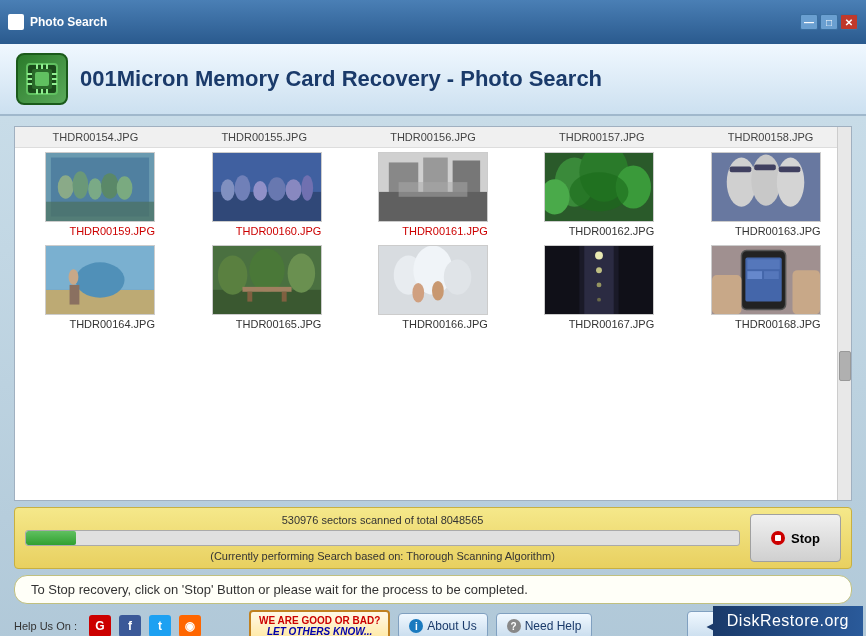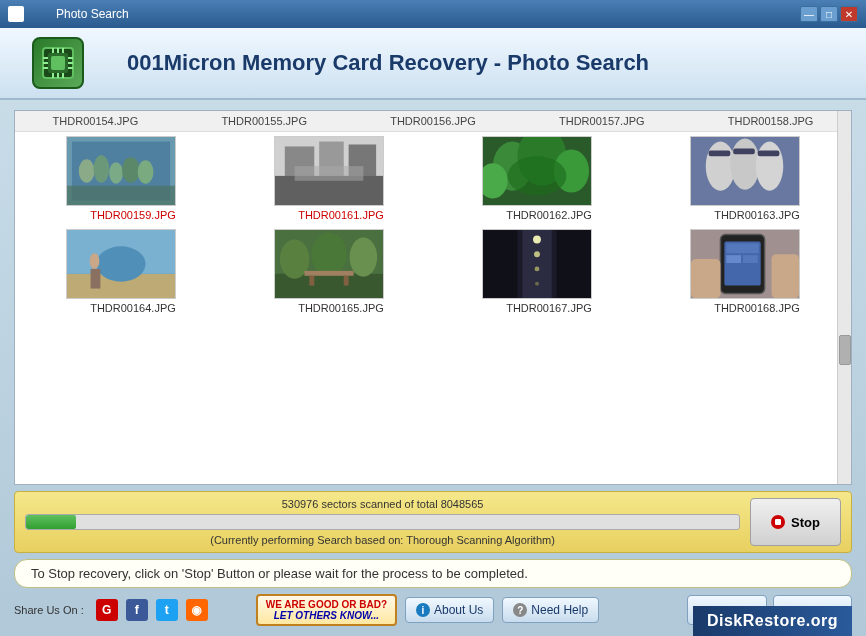--- a/index.html
+++ b/index.html
@@ -8,28 +8,27 @@
       height: 636px;
       font-family: 'Segoe UI', Tahoma, sans-serif;
       font-size: 12px;
       background: #b0c8d8;
       overflow: hidden;
     }
 
     
     .title-bar {
       background: linear-gradient(to bottom, #4a7fb5, #2a5a8e);
-      height: 28px;
+      height: 44px;
       display: flex;
       align-items: center;
       padding: 0 8px;
       color: white;
       font-size: 12px;
-      font-weight: normal;
-      gap: 26px;
+      font-weight: bold;
     }
     .title-bar-icon {
       width: 16px; height: 16px;
       background: #fff;
       margin-right: 6px;
       border-radius: 2px;
     }
     .title-bar-controls {
       margin-left: auto;
       display: flex;
@@ -46,23 +45,22 @@
       display: flex; align-items: center; justify-content: center;
     }
     .title-btn.close { background: #c0392b; }
 
     
     .app-header {
       background: linear-gradient(to bottom, #f0f8ff, #cce0f0);
       height: 72px;
       display: flex;
       align-items: center;
-      padding: 0 32px;
+      padding: 0 16px;
       border-bottom: 2px solid #a0b8cc;
-      gap: 31px;
     }
     .app-header-logo {
       width: 52px; height: 52px;
       background: linear-gradient(135deg, #2a7a2a, #5aaa5a);
       border-radius: 8px;
       margin-right: 12px;
       display: flex; align-items: center; justify-content: center;
       border: 2px solid #1a5a1a;
       position: relative;
       overflow: hidden;
@@ -297,25 +295,25 @@
       border-radius: 50%;
       color: white;
       font-size: 10px;
       font-weight: bold;
       display: flex; align-items: center; justify-content: center;
     }
 
     
     .disk-restore-banner {
       position: absolute;
-      bottom: 0; right: 14px;
+      bottom: 0; right: 3px;
       background: linear-gradient(to right, #1a3a6a, #2a5a9a);
       color: white;
       font-size: 16px;
-      font-weight: bold;
+      font-weight: normal;
       padding: 6px 14px;
       letter-spacing: 0.5px;
     }
 
     
     .thumb-1 { background: linear-gradient(135deg, #7ab, #356, #8ac, #246); }
     .thumb-2 { background: linear-gradient(135deg, #46a, #246, #57b, #135); }
     .thumb-3 { background: linear-gradient(135deg, #888, #bbb, #666, #999); }
     .thumb-4 { background: linear-gradient(135deg, #2a6, #4c8, #183, #365); }
     .thumb-5 { background: linear-gradient(135deg, #aaa, #888, #ccc, #666); }
@@ -379,20 +377,35 @@
             <ellipse cx="35" cy="33" rx="8" ry="14" fill="#6a9878"></ellipse>
             <ellipse cx="50" cy="37" rx="7" ry="11" fill="#7aaa86"></ellipse>
             <ellipse cx="65" cy="34" rx="9" ry="13" fill="#5a8868"></ellipse>
             <ellipse cx="80" cy="36" rx="8" ry="12" fill="#7aaa80"></ellipse>
             <rect x="0" y="50" width="110" height="20" fill="#4a7060" opacity="0.7"></rect>
           </svg>
         </div>
         <span class="photo-label">THDR00159.JPG</span>
       </div>
       <div class="photo-item">
+        <div class="photo-thumb thumb-2">
+          <svg width="110" height="70" viewBox="0 0 110 70">
+            <rect width="110" height="70" fill="#4060a0"></rect>
+            <rect x="0" y="40" width="110" height="30" fill="#304878"></rect>
+            <ellipse cx="15" cy="38" rx="7" ry="11" fill="#8090c0"></ellipse>
+            <ellipse cx="30" cy="36" rx="8" ry="13" fill="#7080b8"></ellipse>
+            <ellipse cx="48" cy="39" rx="7" ry="10" fill="#9090c8"></ellipse>
+            <ellipse cx="65" cy="37" rx="9" ry="12" fill="#6878b0"></ellipse>
+            <ellipse cx="82" cy="38" rx="8" ry="11" fill="#8888c0"></ellipse>
+            <ellipse cx="96" cy="36" rx="6" ry="13" fill="#7070b0"></ellipse>
+          </svg>
+        </div>
+        <span class="photo-label">THDR00160.JPG</span>
+      </div>
+      <div class="photo-item">
         <div class="photo-thumb thumb-3">
           <svg width="110" height="70" viewBox="0 0 110 70">
             <rect width="110" height="70" fill="#b0b0b0"></rect>
             <rect x="0" y="0" width="110" height="40" fill="#d0d0d0"></rect>
             <rect x="10" y="10" width="30" height="50" fill="#888"></rect>
             <rect x="45" y="5" width="25" height="55" fill="#999"></rect>
             <rect x="75" y="8" width="28" height="52" fill="#777"></rect>
             <rect x="0" y="40" width="110" height="30" fill="#606060"></rect>
 
             <rect x="20" y="30" width="70" height="15" fill="#aaa" opacity="0.5"></rect>
@@ -461,20 +474,36 @@
             <rect x="30" y="42" width="50" height="5" fill="#a08060"></rect>
             <rect x="35" y="47" width="5" height="10" fill="#806040"></rect>
             <rect x="70" y="47" width="5" height="10" fill="#806040"></rect>
           </svg>
         </div>
         <span class="photo-label" style="color:#333">THDR00165.JPG</span>
       </div>
       <div class="photo-item">
         <div class="photo-thumb">
           <svg width="110" height="70" viewBox="0 0 110 70">
+            <rect width="110" height="70" fill="#c0c8d0"></rect>
+
+            <rect x="0" y="0" width="110" height="70" fill="#d8dce0"></rect>
+            <ellipse cx="30" cy="30" rx="15" ry="20" fill="#e8ecf0"></ellipse>
+            <ellipse cx="55" cy="25" rx="20" ry="25" fill="#f0f4f8"></ellipse>
+            <ellipse cx="80" cy="32" rx="14" ry="18" fill="#e0e4e8"></ellipse>
+
+            <ellipse cx="40" cy="48" rx="6" ry="10" fill="#d0a080"></ellipse>
+            <ellipse cx="60" cy="46" rx="6" ry="10" fill="#c89870"></ellipse>
+          </svg>
+        </div>
+        <span class="photo-label" style="color:#333">THDR00166.JPG</span>
+      </div>
+      <div class="photo-item">
+        <div class="photo-thumb">
+          <svg width="110" height="70" viewBox="0 0 110 70">
 
             <rect width="110" height="70" fill="#1a1a28"></rect>
             <rect x="40" y="0" width="30" height="70" fill="#303048" opacity="0.8"></rect>
 
             <circle cx="55" cy="10" r="4" fill="#ffffc0" opacity="0.9"></circle>
             <circle cx="55" cy="25" r="3" fill="#ffffa0" opacity="0.7"></circle>
             <circle cx="55" cy="40" r="2.5" fill="#ffff80" opacity="0.5"></circle>
             <circle cx="55" cy="55" r="2" fill="#ffff60" opacity="0.3"></circle>
             <rect x="0" y="0" width="35" height="70" fill="#101018"></rect>
             <rect x="75" y="0" width="35" height="70" fill="#101018"></rect>
@@ -521,21 +550,21 @@
       </div>
       <span>Stop</span>
     </button>
   </div>
 
   <div class="status-bar">
     <span>To Stop recovery, click on 'Stop' Button or please wait for the process to be completed.</span>
   </div>
 
   <div class="bottom-bar">
-    <span class="share-label">Share Us On :</span>
+    <span class="share-label">Help Us On :</span>
     <div class="share-icon share-google">G</div>
     <div class="share-icon share-facebook">f</div>
     <div class="share-icon share-twitter">t</div>
     <div class="share-icon share-rss">◉</div>
 
     <div class="review-btn">
       <div class="line1">WE ARE GOOD OR BAD?</div>
       <div class="line2">LET OTHERS KNOW...</div>
     </div>
 

